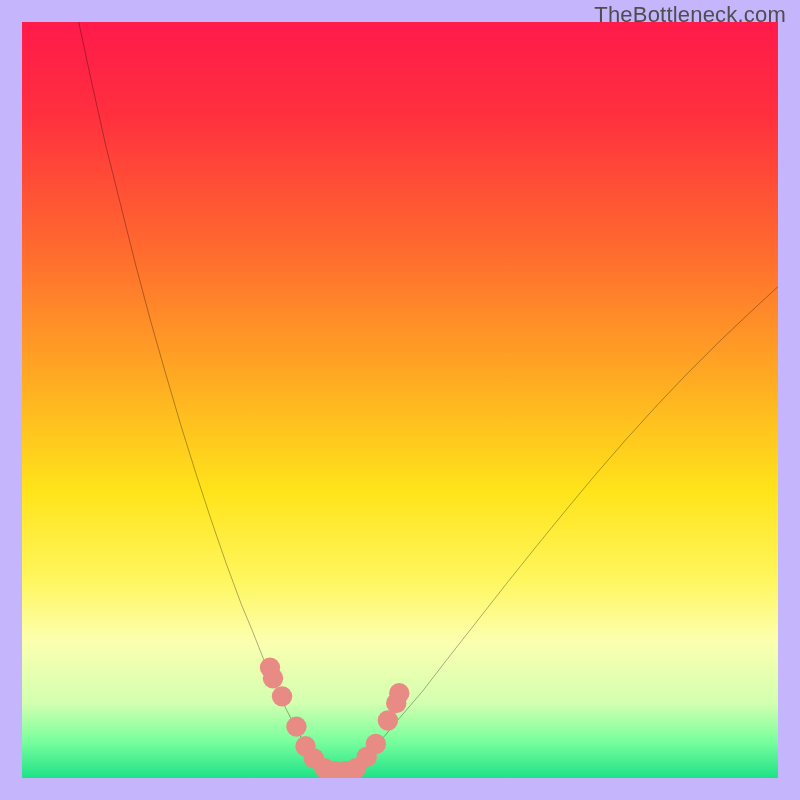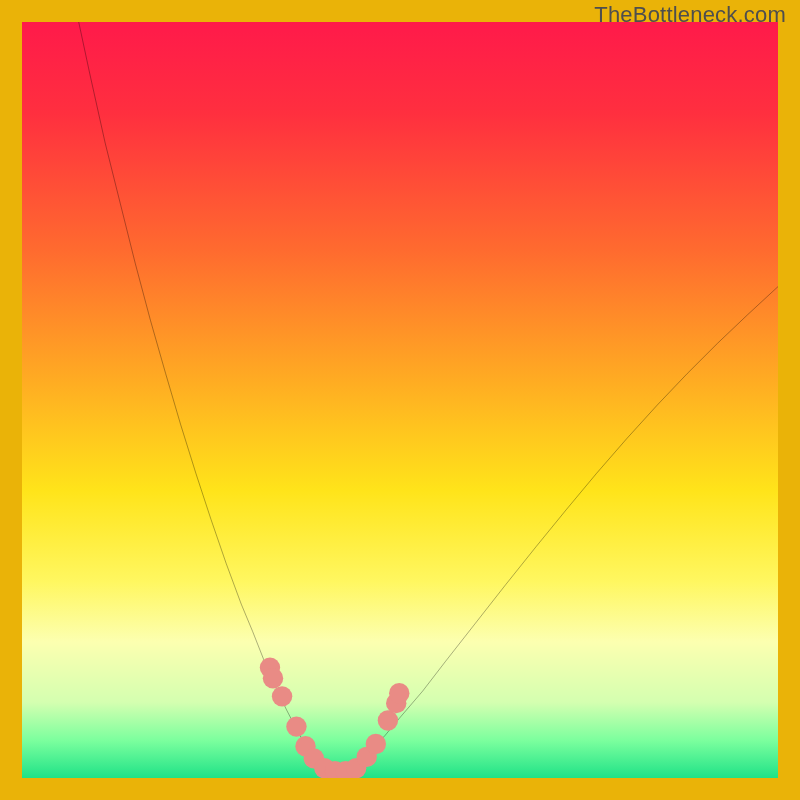--- a/index.html
+++ b/index.html
@@ -10,21 +10,21 @@
     overflow: hidden;
     background: #000;
     font-family: Arial, Helvetica, sans-serif;
   }
   .frame {
     position: absolute;
     top: 0;
     left: 0;
     width: 800px;
     height: 800px;
-    background: #eab308;
+    background: #c4b5fd;
   }
   .plot {
     position: absolute;
     top: 22px;
     left: 22px;
     width: 756px;
     height: 756px;
   }
   .watermark {
     position: absolute;

